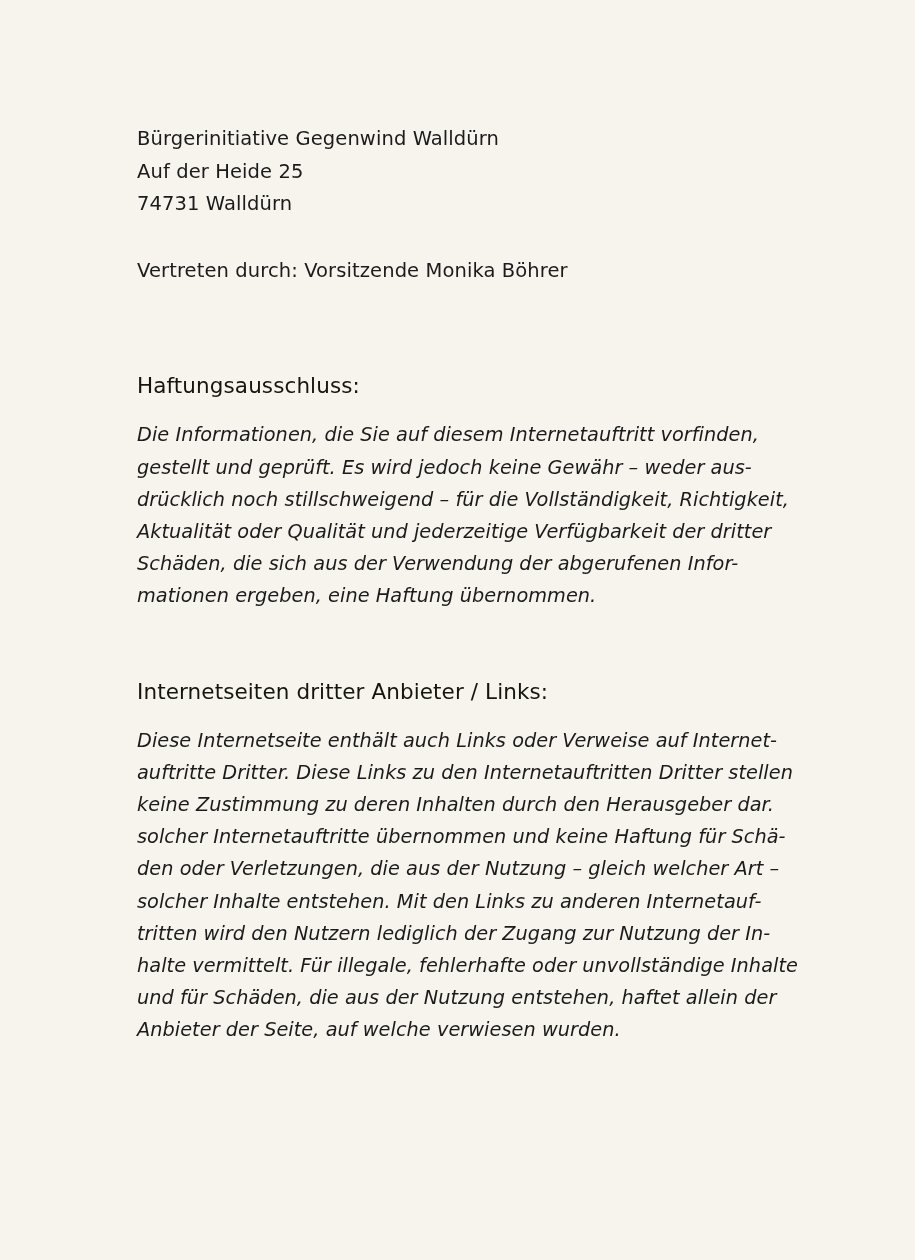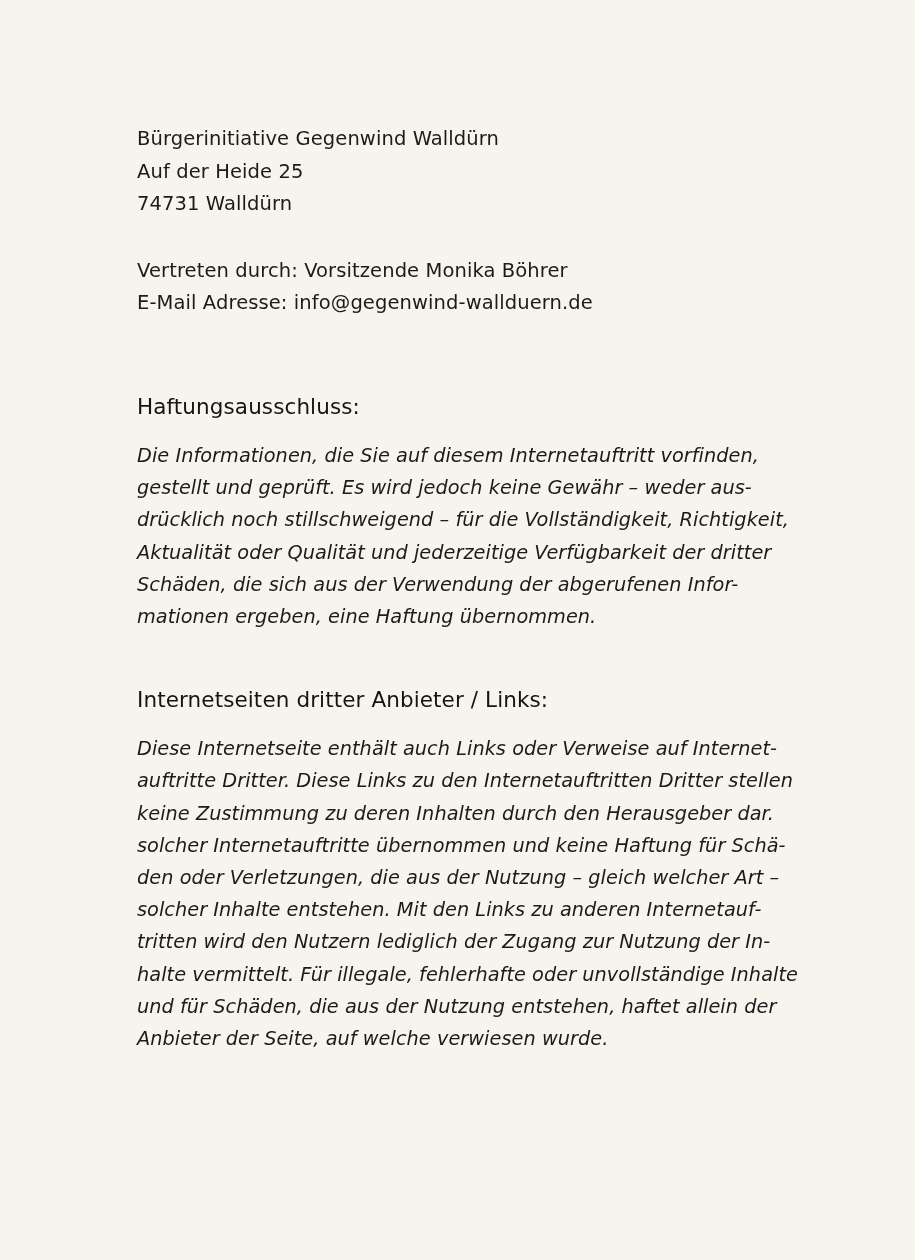--- a/index.html
+++ b/index.html
@@ -32,21 +32,21 @@
     font-size: 19.5px;
     line-height: 32.6px;
     letter-spacing: 0.1px;
   }
   .addr-line {
     white-space: pre;
   }
 
   
   .section {
-    margin-top: 4px;
+    margin-top: 16px;
   }
   .heading {
     font-size: 21.5px;
     line-height: 30px;
     font-weight: 400;
     letter-spacing: 0.1px;
     margin: 0;
     color: #15150f;
   }
 
@@ -80,21 +80,20 @@
     <div class="addr-block">
       <div class="addr-line">Bürgerinitiative Gegenwind Walldürn</div>
       <div class="addr-line">Auf der Heide 25</div>
       <div class="addr-line">74731 Walldürn</div>
     </div>
 
     <div class="sp-contact"></div>
 
     <div class="addr-block">
       <div class="addr-line">Vertreten durch: Vorsitzende Monika Böhrer</div>
-      <div class="addr-line">E-Mail Adresse: info@gegenwind-wallduern.de</div>
     </div>
 
     <div class="sp-before-h1"></div>
 
     <div class="section">
       <h2 class="heading">Haftungsausschluss:</h2>
       <div class="sp-h1-body"></div>
       <p class="para">
         <span class="ln">Die Informationen, die Sie auf diesem Internetauftritt vorfinden,</span>
         <span class="ln">gestellt und geprüft. Es wird jedoch keine Gewähr – weder aus-</span>
@@ -113,18 +112,18 @@
       <p class="para">
         <span class="ln">Diese Internetseite enthält auch Links oder Verweise auf Internet-</span>
         <span class="ln">auftritte Dritter. Diese Links zu den Internetauftritten Dritter stellen</span>
         <span class="ln">keine Zustimmung zu deren Inhalten durch den Herausgeber dar.</span>
         <span class="ln">solcher Internetauftritte übernommen und keine Haftung für Schä-</span>
         <span class="ln">den oder Verletzungen, die aus der Nutzung – gleich welcher Art –</span>
         <span class="ln">solcher Inhalte entstehen. Mit den Links zu anderen Internetauf-</span>
         <span class="ln">tritten wird den Nutzern lediglich der Zugang zur Nutzung der In-</span>
         <span class="ln">halte vermittelt. Für illegale, fehlerhafte oder unvollständige Inhalte</span>
         <span class="ln">und für Schäden, die aus der Nutzung entstehen, haftet allein der</span>
-        <span class="ln">Anbieter der Seite, auf welche verwiesen wurde.</span>
+        <span class="ln">Anbieter der Seite, auf welche verwiesen wurden.</span>
       </p>
     </div>
 
   </div>
 </div>
 
 </body></html>

